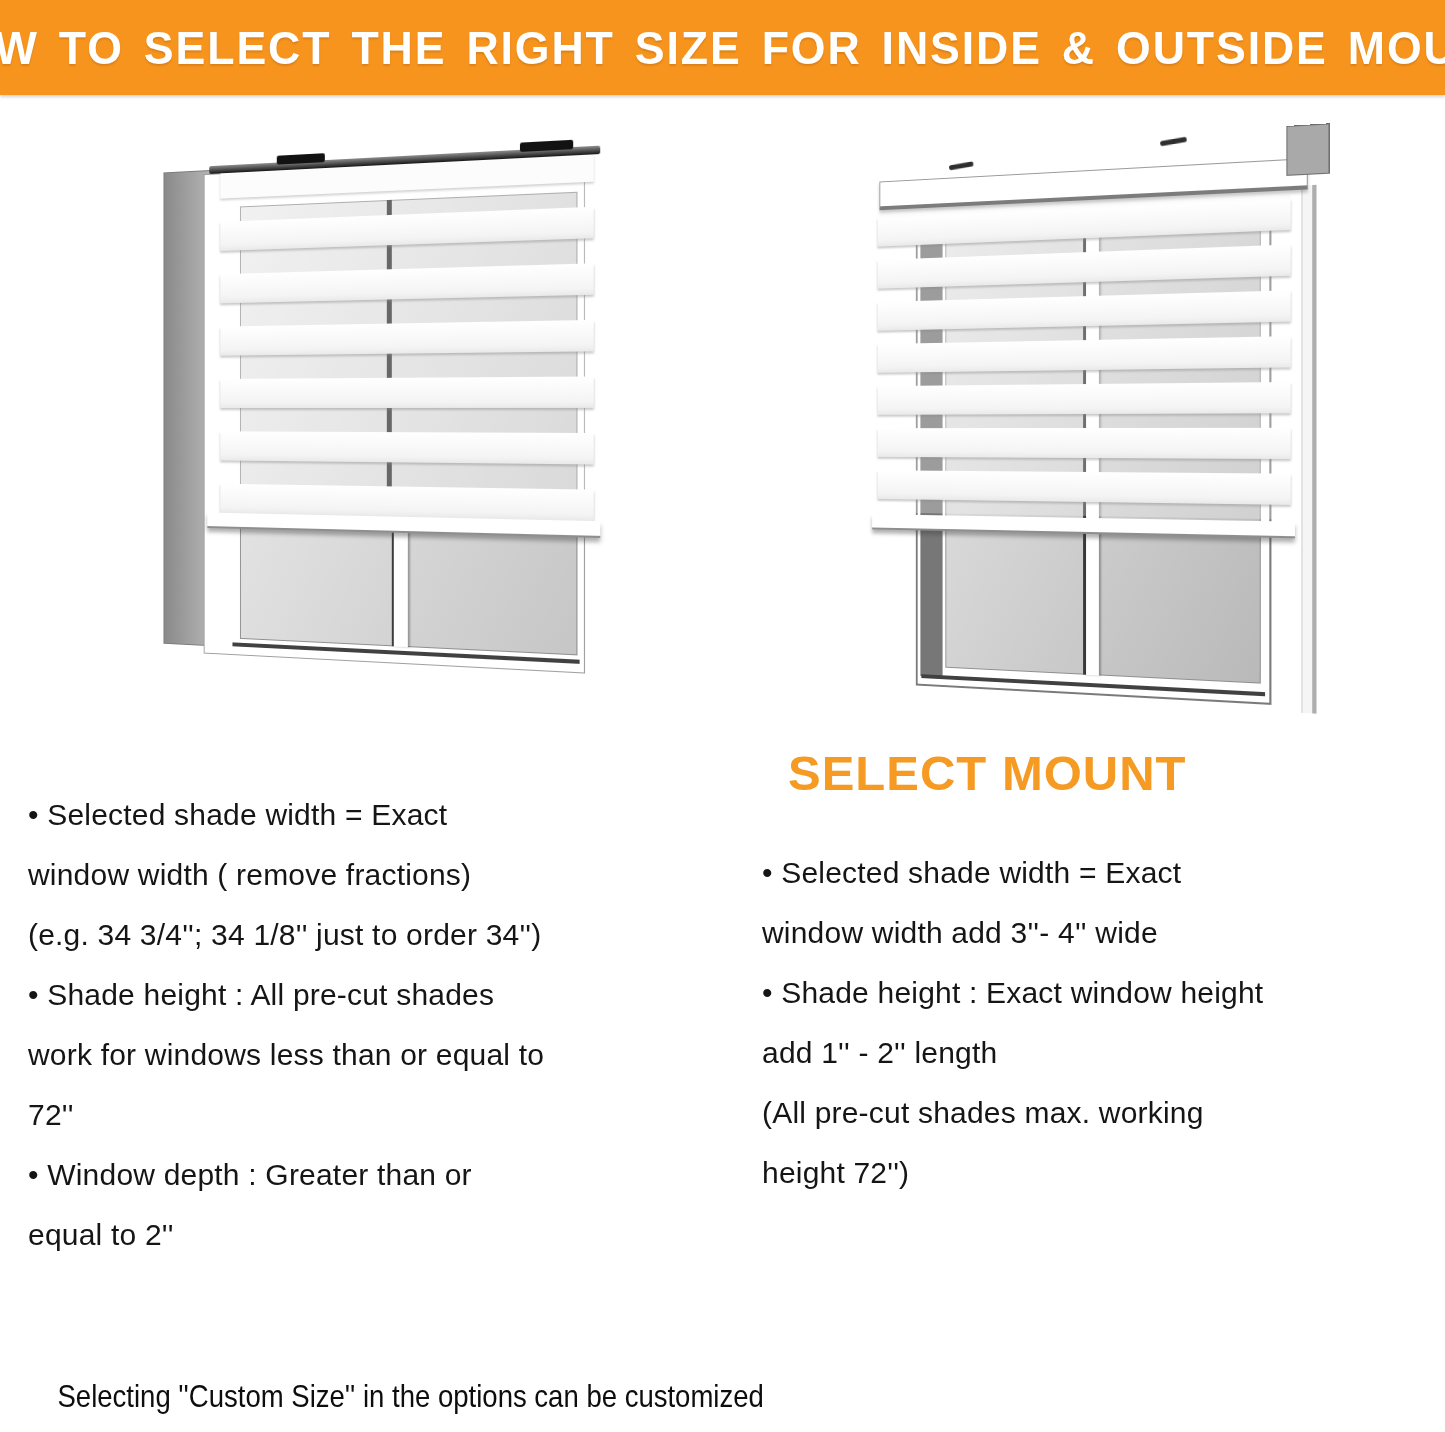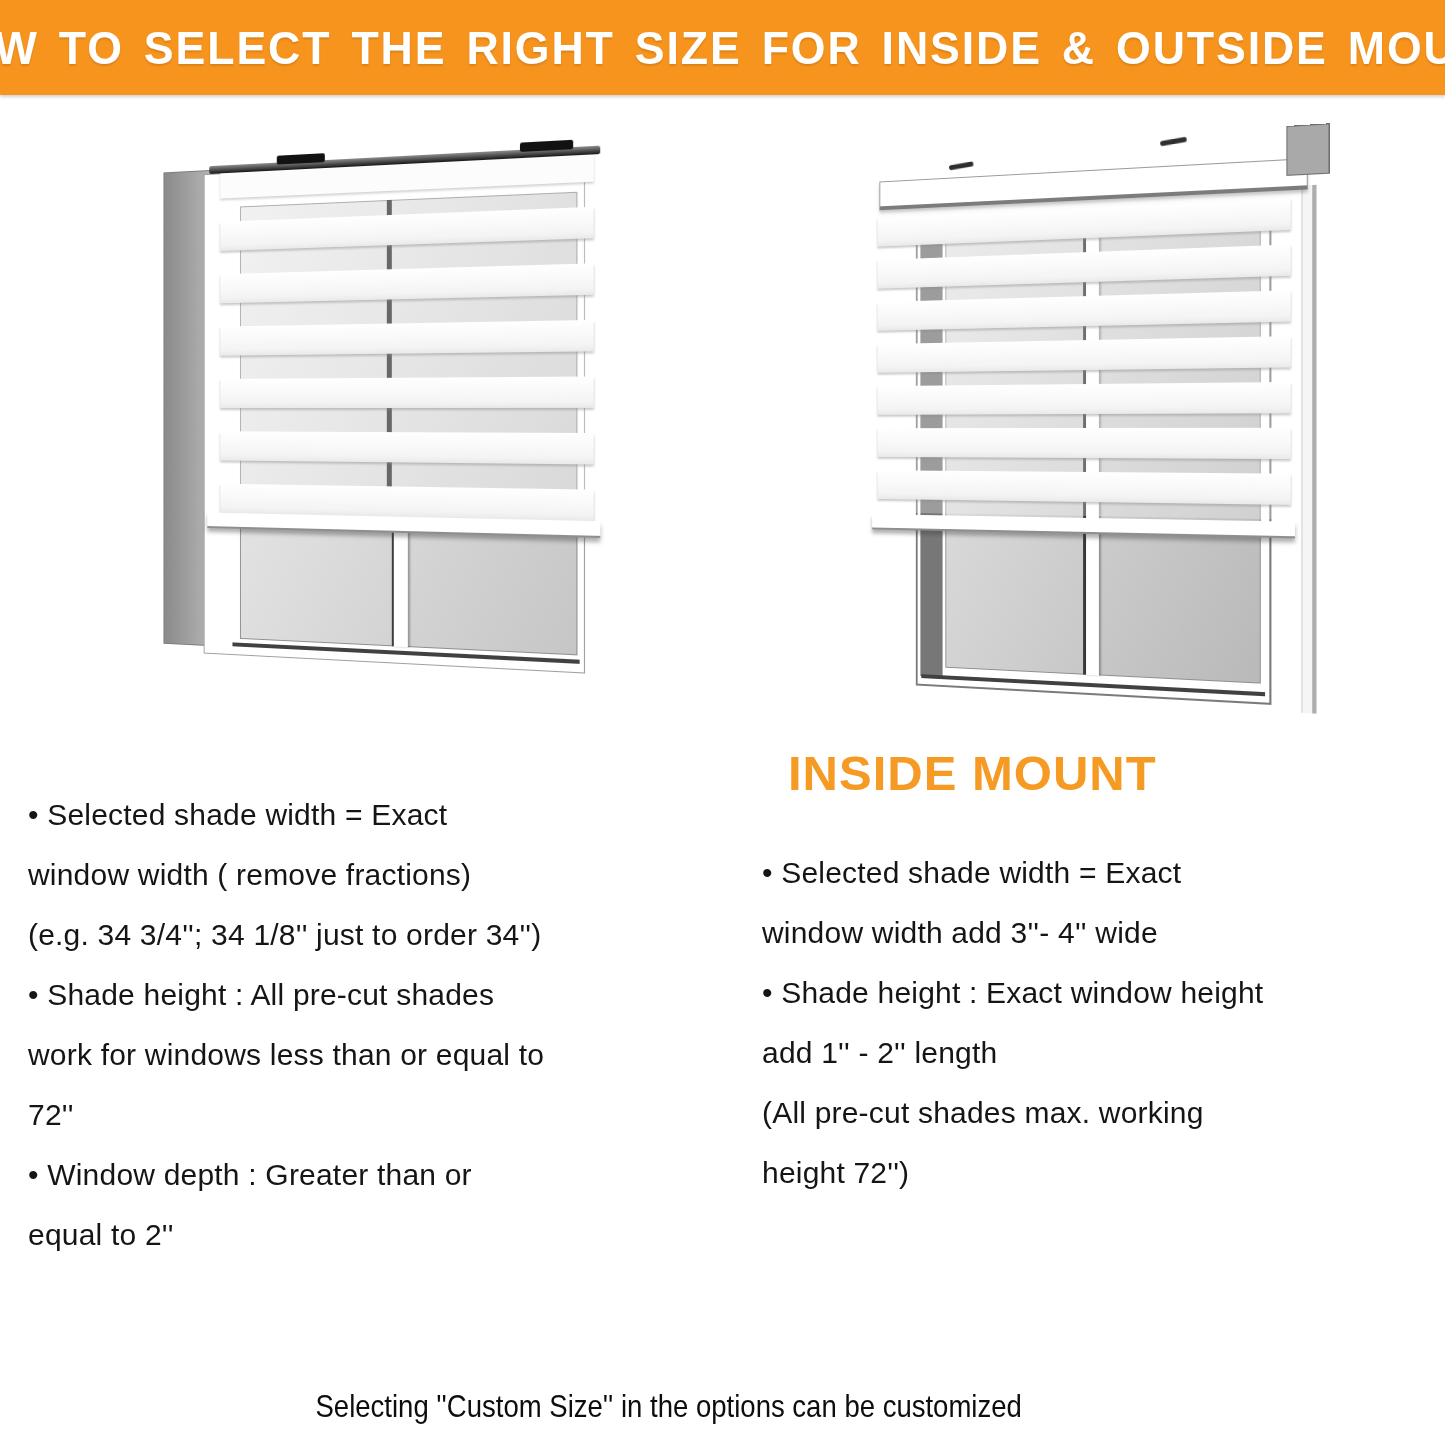--- a/index.html
+++ b/index.html
@@ -94,21 +94,21 @@
     line-height:58px;white-space:nowrap;
   }
   .col-left h2{padding-left:18px;}
   .col-right h2{padding-left:26px;}
   .details{
     margin-top:41px;font-size:30px;line-height:60px;color:var(--body-text);
     white-space:pre-line;letter-spacing:.2px;
   }
 
   
-  .footer{position:absolute;left:0;top:1378px;width:1338px;text-align:center;margin-top:10px;}
+  .footer{position:absolute;left:0;top:1378px;width:1338px;text-align:left;}
   .footer p{
     display:inline-block;font-size:32px;color:#0d0d0d;
     transform:scaleX(.86);transform-origin:center;white-space:nowrap;
   }
 </style>
 </head>
 <body>
 
 <div class="page">
 
@@ -186,21 +186,21 @@
 window width ( remove fractions)
 (e.g. 34 3/4''; 34 1/8'' just to order 34'')
 • Shade height : All pre-cut shades
 work for windows less than or equal to
 72''
 • Window depth : Greater than or
 equal to 2''</p>
   </section>
 
   <section class="col col-right">
-    <h2>INSIDE MOUNT</h2>
+    <h2>SELECT MOUNT</h2>
     <p class="details">• Selected shade width = Exact
 window width add 3''- 4'' wide
 • Shade height : Exact window height
 add 1'' - 2'' length
 (All pre-cut shades max. working
 height 72'')</p>
   </section>
 
   <footer class="footer">
     <p>Selecting ''Custom Size'' in the options can be customized</p>

